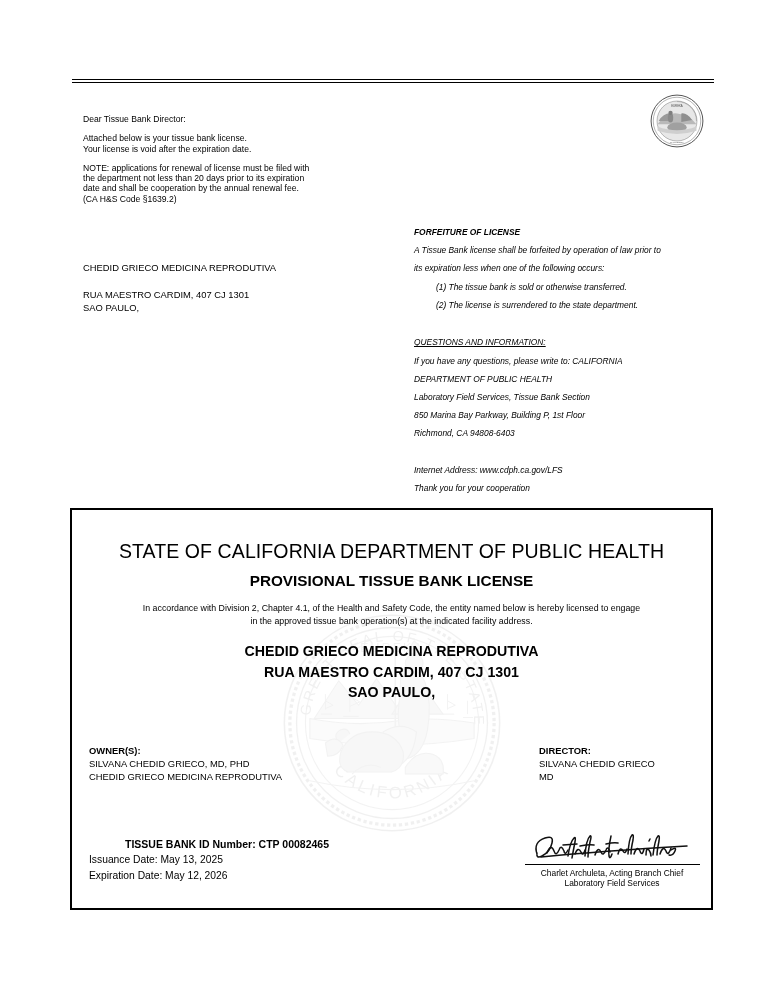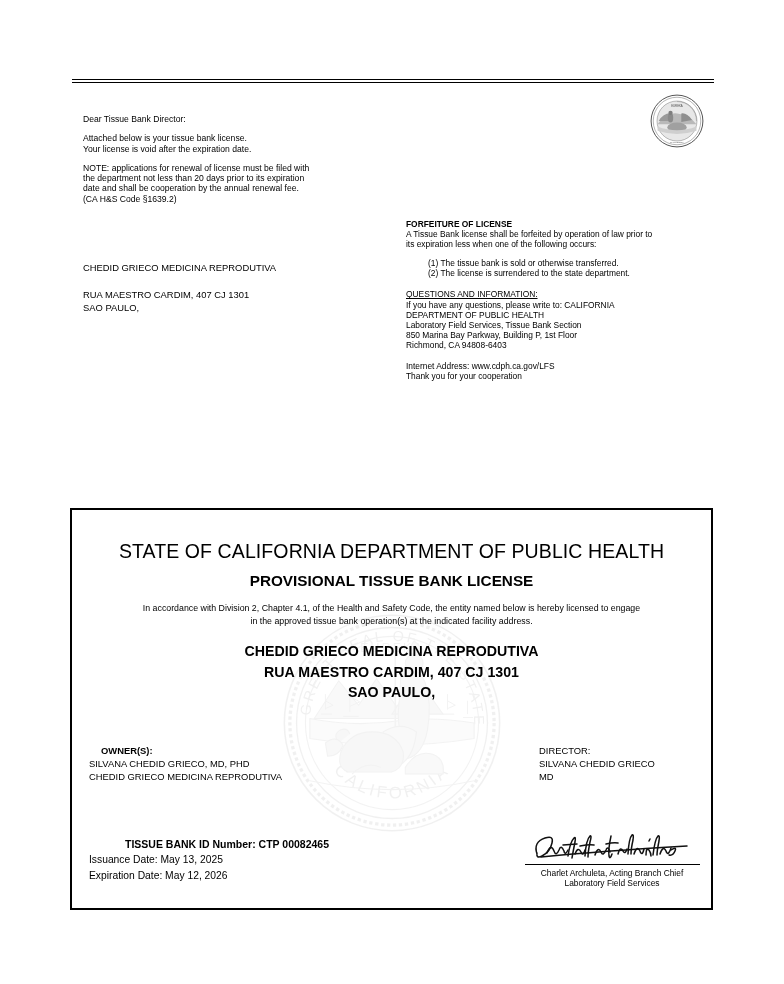--- a/index.html
+++ b/index.html
@@ -80,21 +80,21 @@
     font-size: 8.4px;
     line-height: 10.1px;
   }
   .letter-right .h { font-weight: bold; }
   .letter-right .u { text-decoration: underline; }
   .letter-right .numbered {
     margin-top: 9px;
     margin-left: 22px;
   }
   .letter-right .sectgap { height: 11px; }
-  .letter-right p { margin: 0; }
+  .letter-right p { margin: 8px; font-style: italic; }
 
   
   .state-seal {
     position: absolute;
     left: 650px;
     top: 94px;
     width: 54px;
     height: 54px;
   }
 
@@ -162,30 +162,30 @@
     line-height: 20.5px;
   }
 
   .cert-owner {
     position: absolute;
     left: 17px;
     top: 234px;
     font-size: 9.4px;
     line-height: 13.1px;
   }
-  .cert-owner .lbl { font-weight: bold; margin-left: 12px; }
+  .cert-owner .lbl { font-weight: bold; }
 
   .cert-director {
     position: absolute;
     left: 467px;
     top: 234px;
     font-size: 9.4px;
     line-height: 13.1px;
   }
-  .cert-director .lbl { font-weight: normal; }
+  .cert-director .lbl { font-weight: bold; }
 
   .cert-ids {
     position: absolute;
     left: 17px;
     top: 327px;
     font-size: 10.3px;
     line-height: 15.4px;
   }
   .cert-ids .idline { font-weight: bold; font-size: 10.5px; margin-left: 36px; }
 

